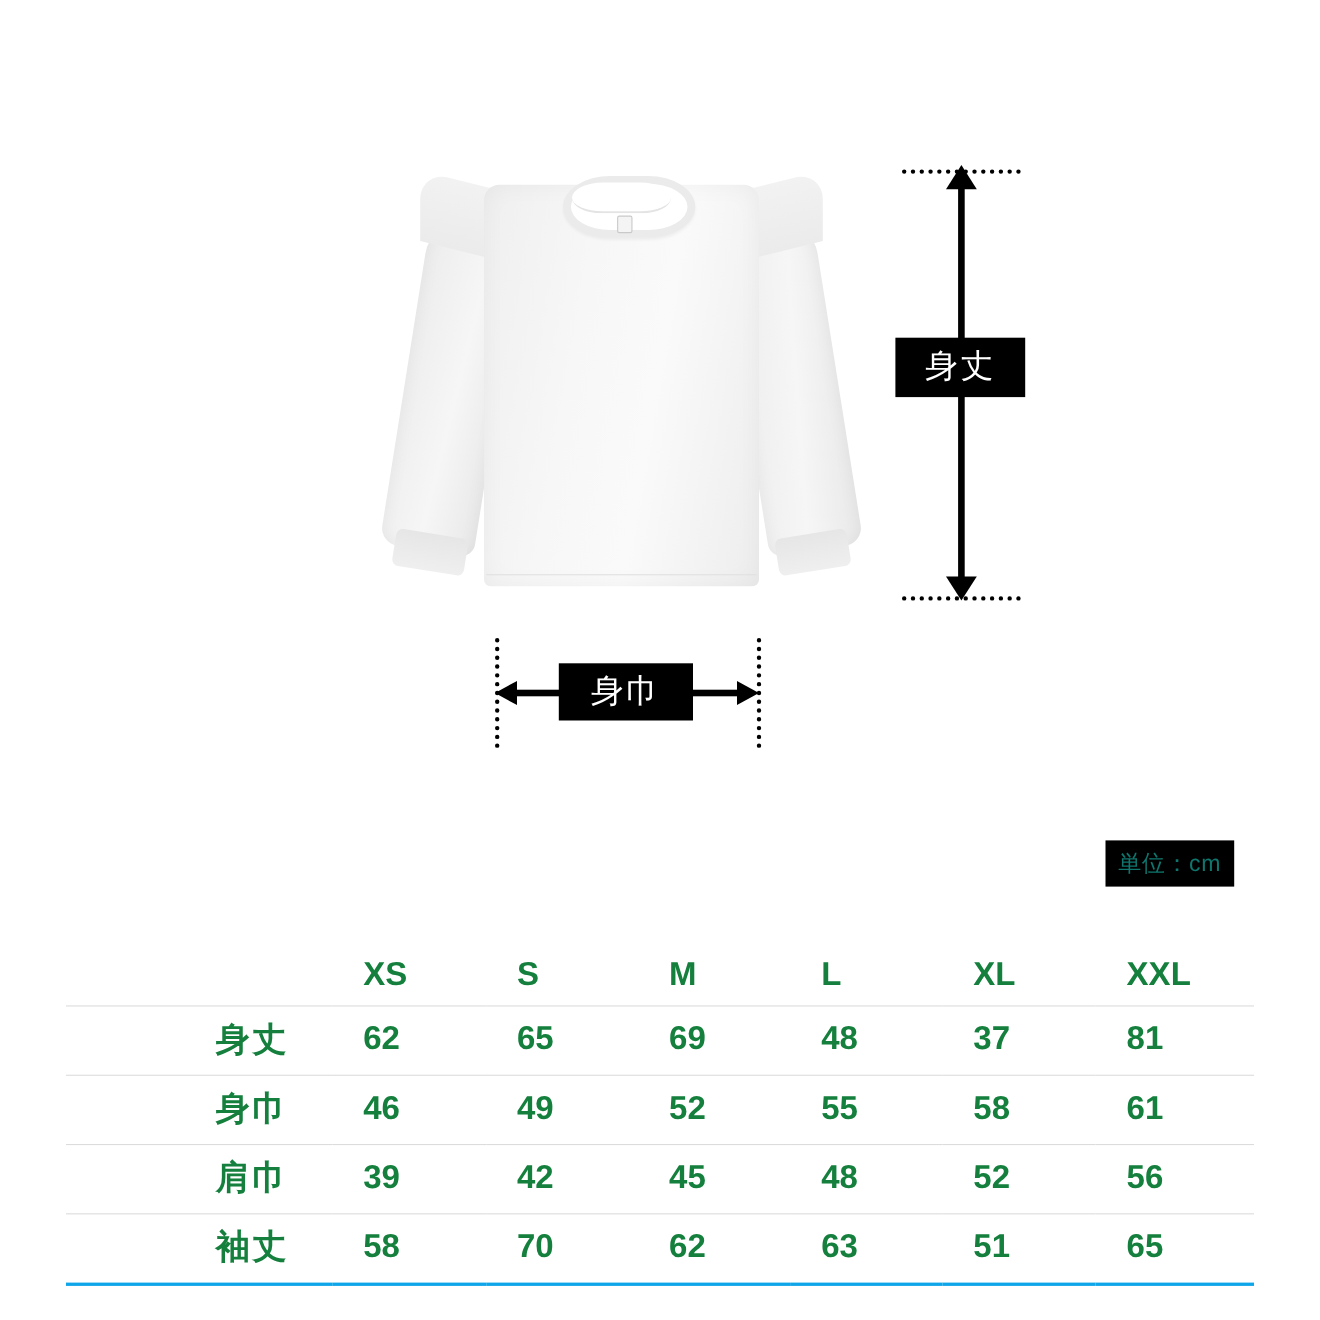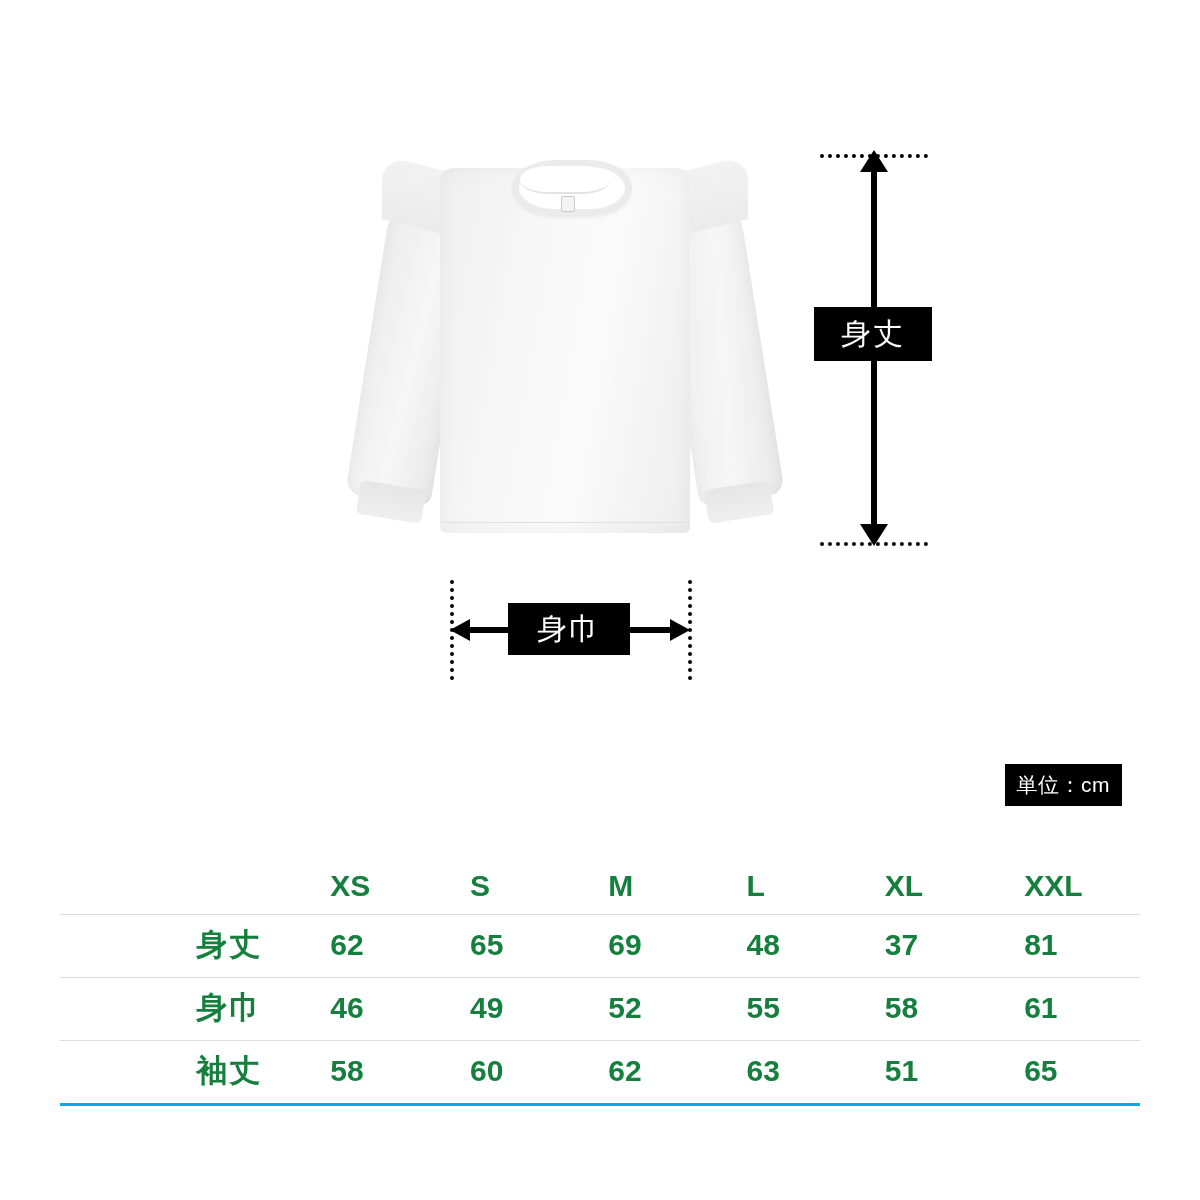--- a/index.html
+++ b/index.html
@@ -203,21 +203,21 @@
     text-align: center;
     letter-spacing: 2px;
   }
 
   
   .unit-badge {
     position: absolute;
     right: 78px;
     top: 764px;
     background: #000;
-    color: #ffffff;
+    color: #0f766e;
     font-size: 21px;
     padding: 7px 12px;
     letter-spacing: 0.5px;
   }
 
   
   .size-table {
     position: absolute;
     left: 60px;
     top: 860px;
@@ -318,22 +318,31 @@
     <tr>
       <td class="rowhead">身巾</td>
       <td class="val">46</td>
       <td class="val">49</td>
       <td class="val">52</td>
       <td class="val">55</td>
       <td class="val">58</td>
       <td class="val">61</td>
     </tr>
     <tr>
+      <td class="rowhead">肩巾</td>
+      <td class="val">39</td>
+      <td class="val">42</td>
+      <td class="val">45</td>
+      <td class="val">48</td>
+      <td class="val">52</td>
+      <td class="val">56</td>
+    </tr>
+    <tr>
       <td class="rowhead">袖丈</td>
       <td class="val">58</td>
-      <td class="val">60</td>
+      <td class="val">70</td>
       <td class="val">62</td>
       <td class="val">63</td>
       <td class="val">51</td>
       <td class="val">65</td>
     </tr>
   </tbody>
 </table>
 
 </body></html>

